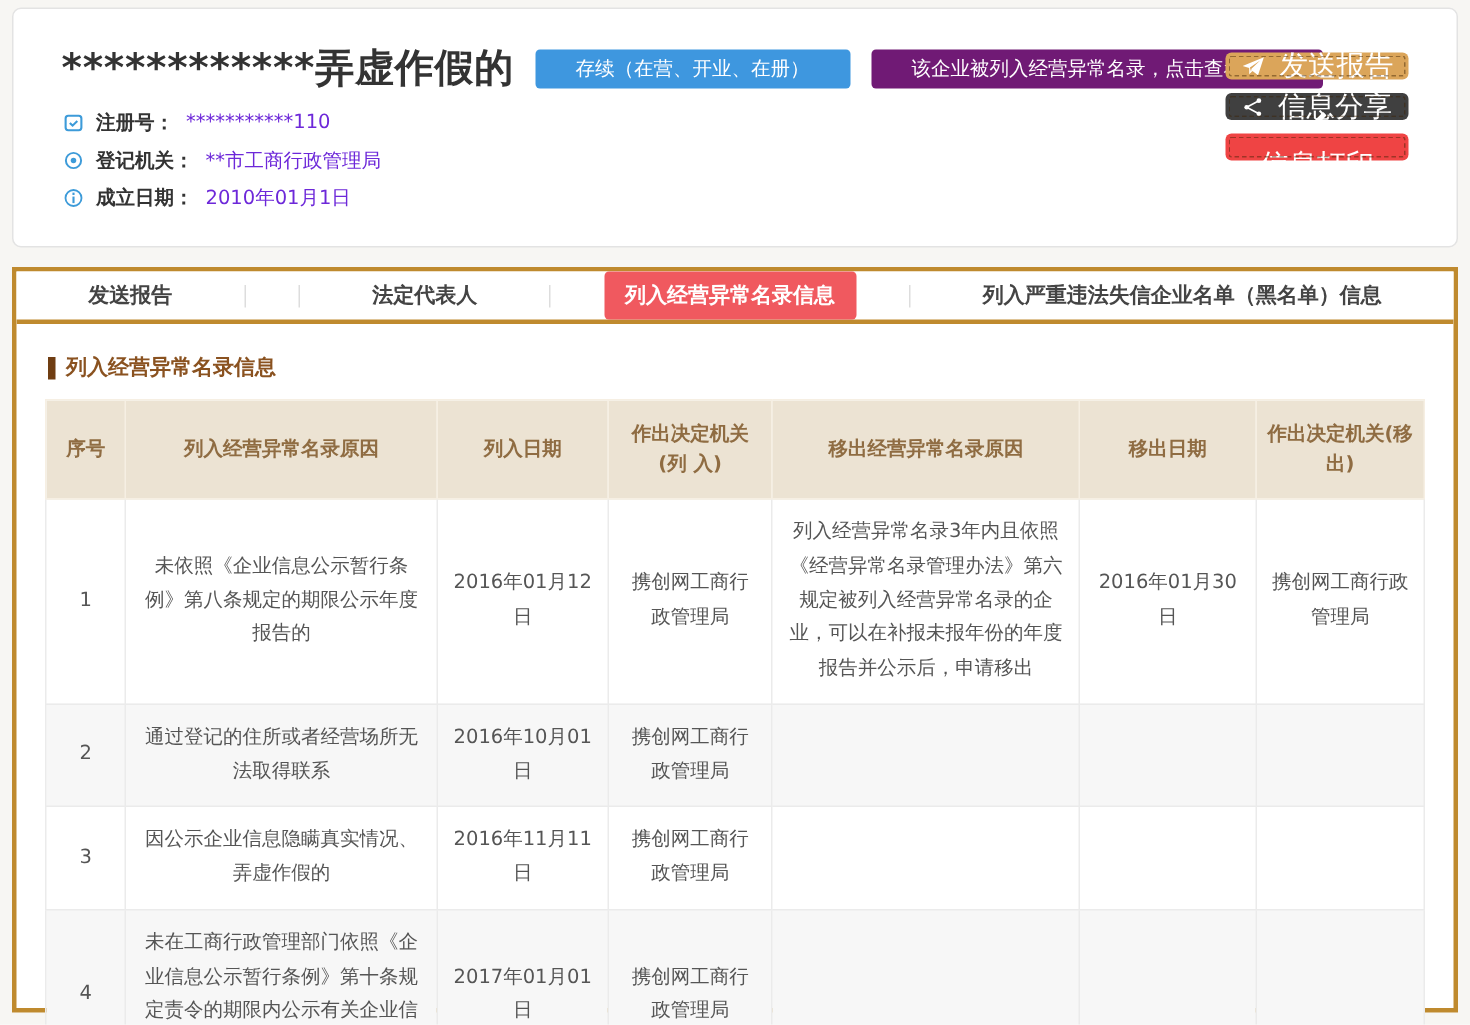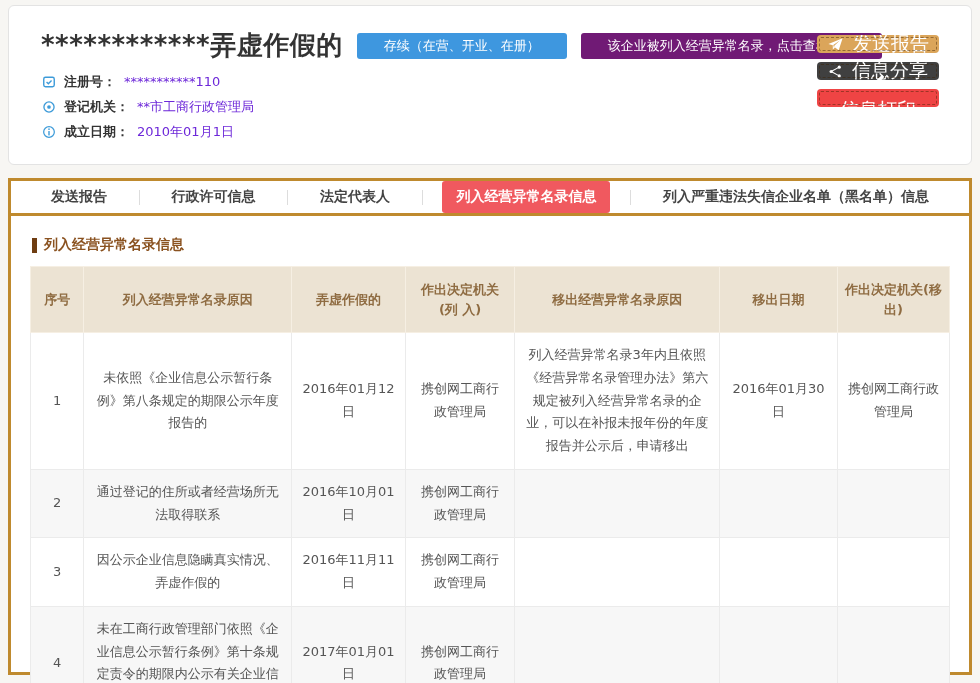--- a/index.html
+++ b/index.html
@@ -119,21 +119,20 @@
         </span>
         <span>信息打印</span>
       </button>
     </div>
 </div>
 
 <div class="panel">
   <div class="tabbar">
       <span class="tab">发送报告</span>
       <span class="tab-sep"></span>
-      <span class="tab">行政许可信息</span>
       <span class="tab-sep"></span>
       <span class="tab">法定代表人</span>
       <span class="tab-sep"></span>
       <span class="tab active">列入经营异常名录信息</span>
       <span class="tab-sep"></span>
       <span class="tab">列入严重违法失信企业名单（黑名单）信息</span>
     </div>
   <div class="content">
     <div class="sec-title">
       <span class="bullet"></span>
@@ -146,21 +145,21 @@
           <col style="width: 12.4%;">
           <col style="width: 11.9%;">
           <col style="width: 22.3%;">
           <col style="width: 12.8%;">
           <col style="width: 12.2%;">
         </colgroup>
       <thead>
           <tr>
             <th>序号</th>
             <th>列入经营异常名录原因</th>
-            <th>弄虚作假的</th>
+            <th>列入日期</th>
             <th>作出决定机关(列
 入)</th>
             <th>移出经营异常名录原因</th>
             <th>移出日期</th>
             <th>作出决定机关(移
 出)</th>
           </tr>
         </thead>
       <tbody>
           <tr>

